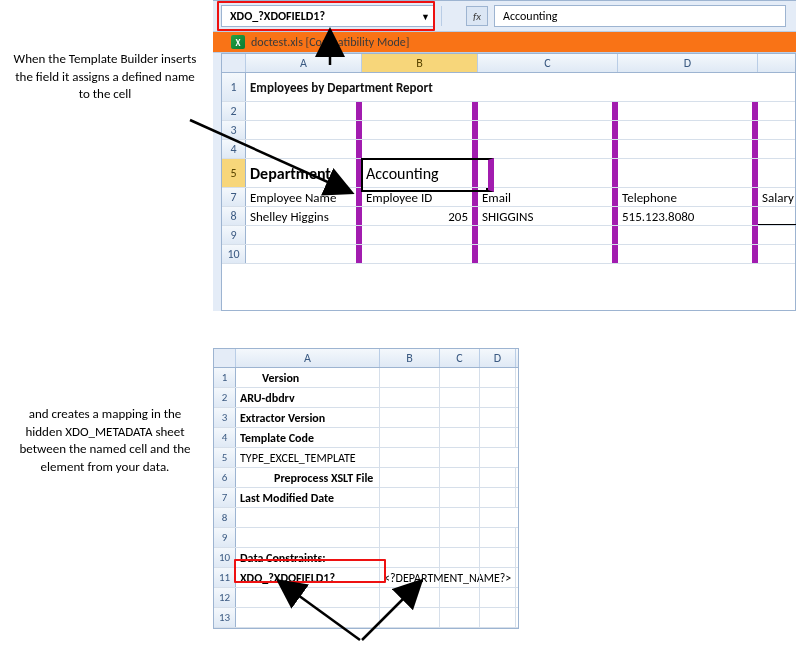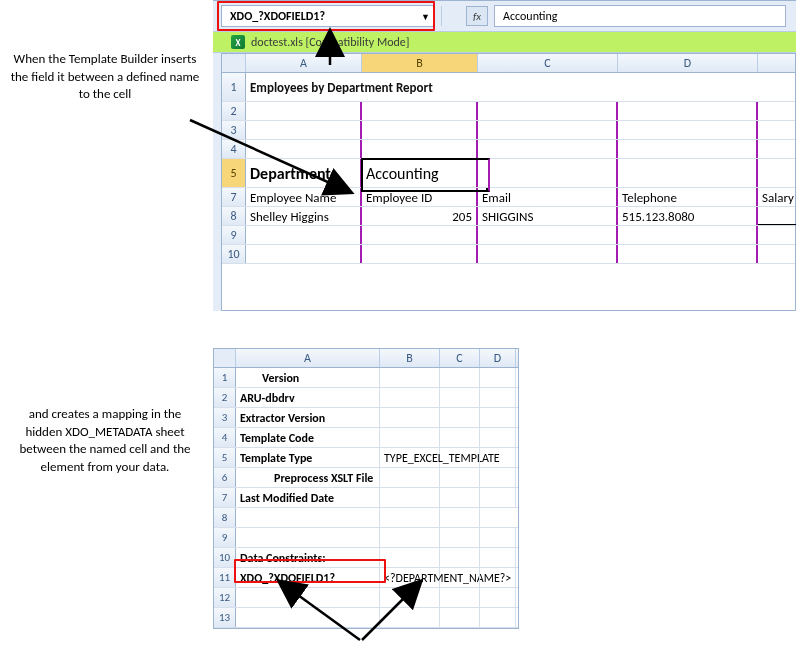--- a/index.html
+++ b/index.html
@@ -91,21 +91,21 @@
     margin-right: 10px;
   }
   .title-bar {
     height: 20px;
     display: flex;
     align-items: center;
     gap: 6px;
     padding-left: 18px;
     font-size: 12px;
     color: #3b3b3b;
-    background: #bef264;
+    background: #f97316;
     border-top: 1px solid #b9cde6;
     border-bottom: 1px solid #b9cde6;
   }
   .title-bar .xicon {
     width: 14px;
     height: 14px;
     background: linear-gradient(135deg,#25a244,#0b7a32);
     border-radius: 2px;
     position: relative;
   }
@@ -141,21 +141,21 @@
   }
   .colheads div:first-child {
     background: #e4ecf7;
   }
   .row {
     border-bottom: 1px solid #d6dfea;
   }
   .row.h28 { height: 28px; }
   .row.h18 { height: 18px; }
   .row > div {
-    border-right: 2px solid #a21caf;
+    border-right: 6px solid #a21caf;
     font-size: 13px;
     padding: 1px 4px;
     overflow: hidden;
     white-space: nowrap;
     display: flex;
     align-items: center;
   }
   .row .rn {
     background: linear-gradient(#f4f8fc,#dfe9f5);
     border-right: 1px solid #9db4d1;
@@ -251,21 +251,21 @@
     left: 0;
     top: 0;
     width: 796px;
     height: 657px;
     pointer-events: none;
   }
 </style>
 </head>
 <body>
 
-<div class="caption" style="left:10px; top:50px;">When the Template Builder inserts the field it between a defined name to the cell</div>
+<div class="caption" style="left:10px; top:50px;">When the Template Builder inserts the field it assigns a defined name to the cell</div>
 <div class="caption" style="left:10px; top:405px;">and creates a mapping in the hidden XDO_METADATA sheet between the named cell and the element from your data.</div>
 
 <div class="top-panel">
 
   <div class="namefx-bar">
     <div class="namebox-wrap">
       <div class="namebox">
         <span>XDO_?XDOFIELD1?</span>
         <span class="arrow">▼</span>
       </div>
@@ -396,21 +396,20 @@
       </div>
       <div class="row2">
         <div class="rn">4</div>
         <div style="font-weight: 600;">Template Code</div>
         <div></div>
         <div></div>
         <div></div>
       </div>
       <div class="row2">
         <div class="rn">5</div>
-        <div style="font-weight: 600;">Template Type</div>
         <div style="overflow: visible;">TYPE_EXCEL_TEMPLATE</div>
         <div></div>
         <div></div>
       </div>
       <div class="row2">
         <div class="rn">6</div>
         <div style="font-weight: 700; margin-left: 34px;">Preprocess XSLT File</div>
         <div></div>
         <div></div>
         <div></div>

